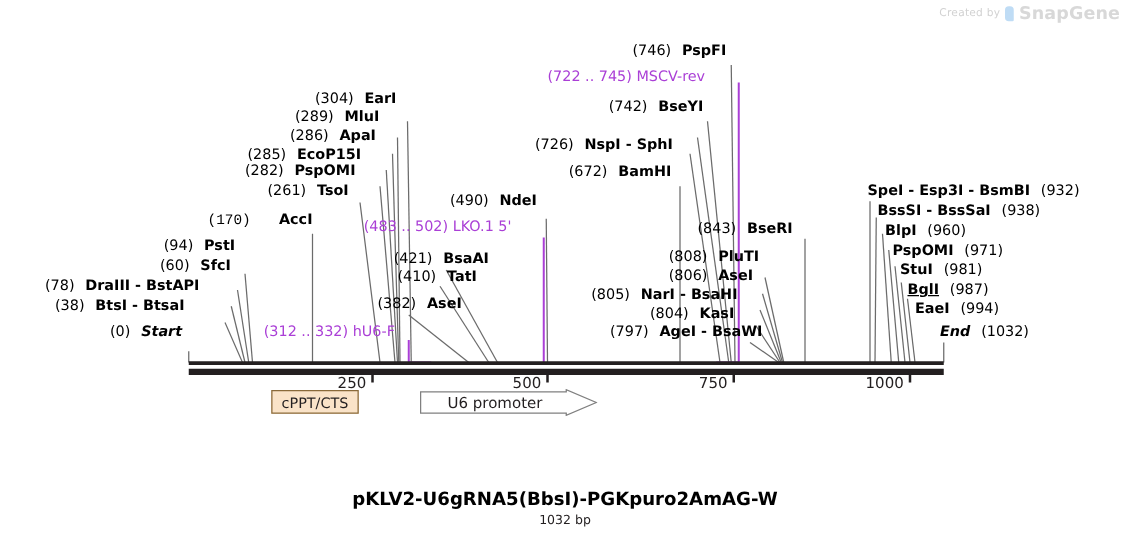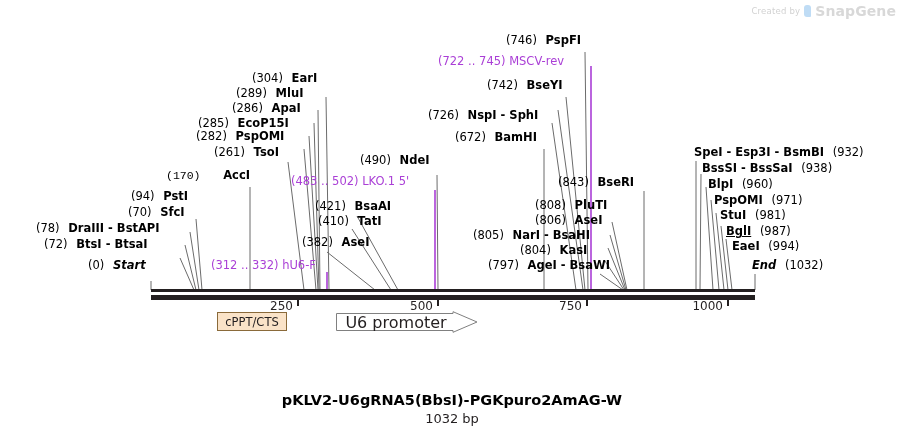--- a/index.html
+++ b/index.html
@@ -31,27 +31,27 @@
   .bb-bot{position:absolute;background:#231f20;}
 
   
   .tick{position:absolute;background:#231f20;width:2px;height:9px;}
   .ticknum{position:absolute;font-size:12px;color:#231f20;text-align:right;line-height:1;}
 
   
   .feat-box{position:absolute;box-sizing:border-box;display:flex;align-items:center;
             justify-content:center;font-size:11.5px;color:#231f20;}
   .feat-arrow{position:absolute;}
-  .feat-arrow-label{position:absolute;font-size:16px;color:#231f20;
+  .feat-arrow-label{position:absolute;font-size:12px;color:#231f20;
                     display:flex;align-items:center;justify-content:center;}
 
   
   .title{position:absolute;width:100%;text-align:center;font-weight:bold;
          font-size:14.5px;color:#000;}
-  .subtitle{position:absolute;width:100%;text-align:center;font-size:13px;color:#231f20;}
+  .subtitle{position:absolute;width:100%;text-align:center;font-size:10px;color:#231f20;}
 
   svg.leaders{position:absolute;left:0;top:0;width:904px;height:430px;pointer-events:none;}
 </style>
 </head>
 <body>
 
 <div id="map">
 
   <div class="wm">
     <span class="wm-created">Created by</span>
@@ -110,29 +110,29 @@
     </g>
 
     <g stroke="#aa3fd6" stroke-width="1.6" fill="none">
       <path d="M327 272 L327 290 L345 290"></path>
       <path d="M435 190 L435 290"></path>
       <path d="M591 66 L591 290 L573 290"></path>
     </g>
   </svg>
 
   <div class="lbl" style="left:44px;top:239px">
-    <span class="pos" style="margin-right: 5px;">(72)</span>
+    <span class="pos" style="margin-right: 5px;">(38)</span>
     <span class="nm">BtsI  -  BtsaI</span>
   </div>
   <div class="lbl" style="left:36px;top:223px">
     <span class="pos" style="margin-right: 5px;">(78)</span>
     <span class="nm">DraIII  -  BstAPI</span>
   </div>
   <div class="lbl" style="left:128px;top:207px">
-    <span class="pos" style="margin-right: 5px;">(70)</span>
+    <span class="pos" style="margin-right: 5px;">(60)</span>
     <span class="nm">SfcI</span>
   </div>
   <div class="lbl" style="left:131px;top:191px">
     <span class="pos" style="margin-right: 5px;">(94)</span>
     <span class="nm">PstI</span>
   </div>
   <div class="lbl" style="left:166px;top:170px">
     <span class="pos" style="margin-right: 19px; font-family: Liberation Mono, monospace;">(170)</span>
     <span class="nm">AccI</span>
   </div>

